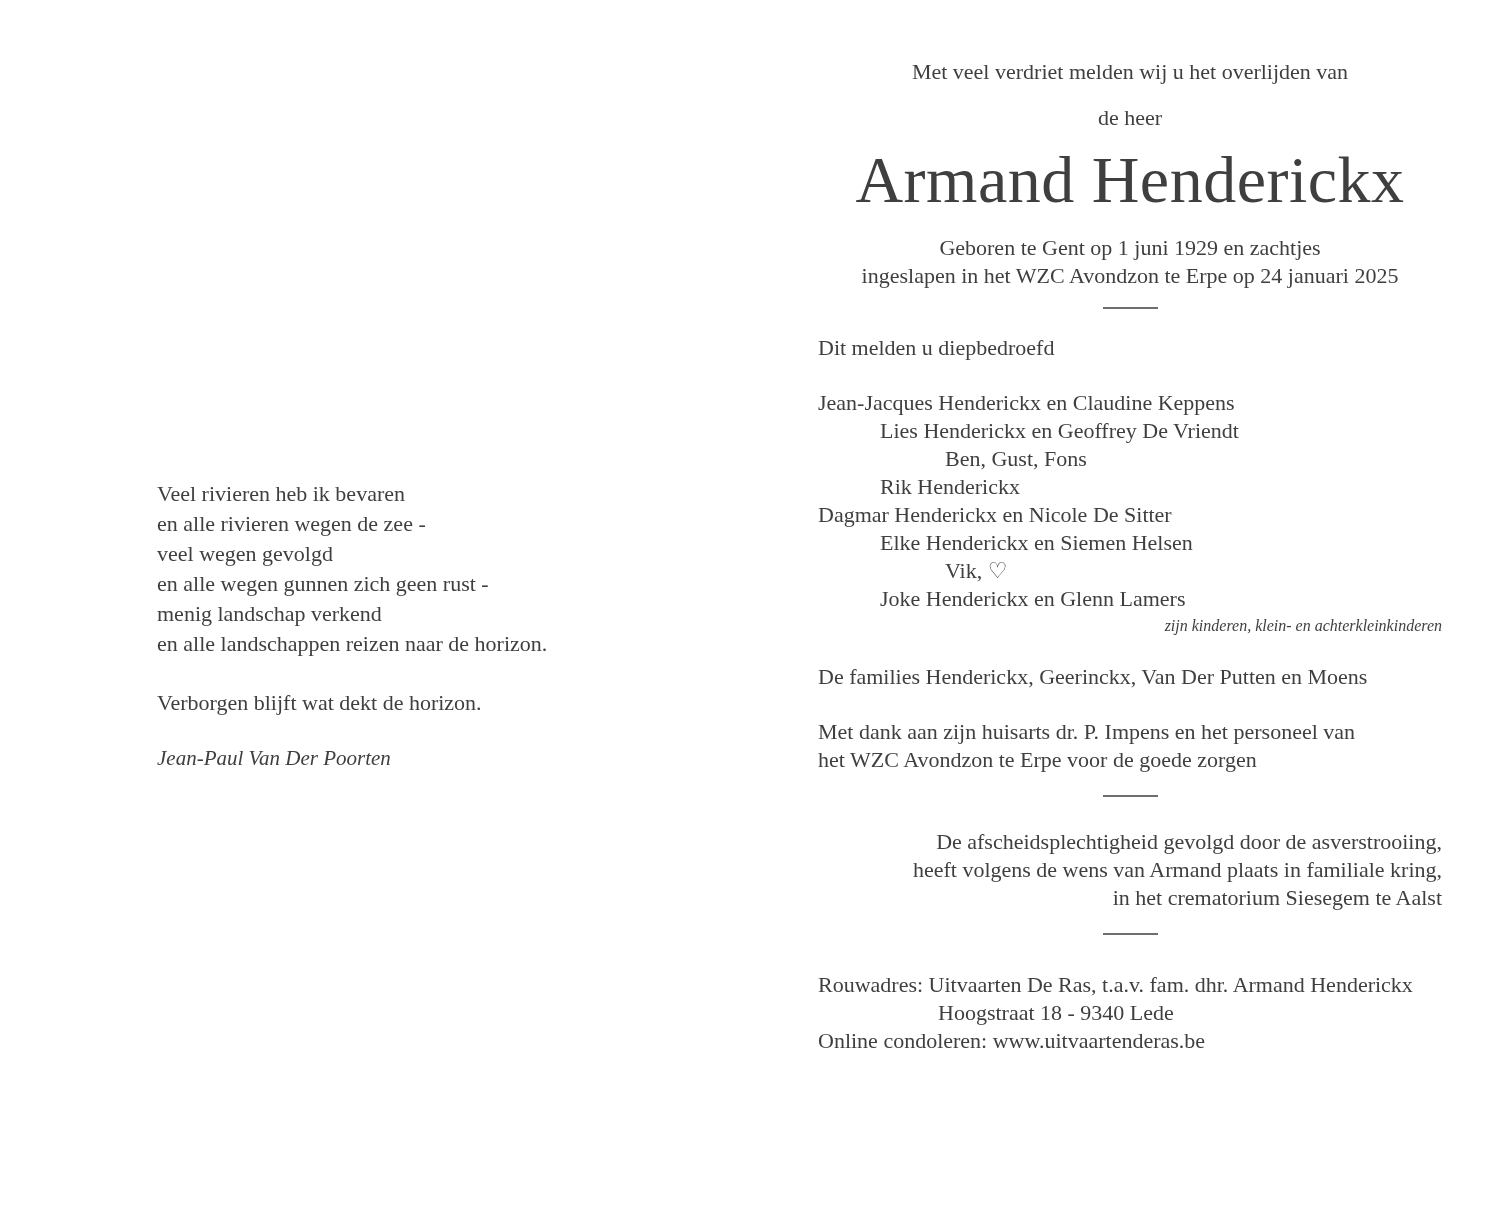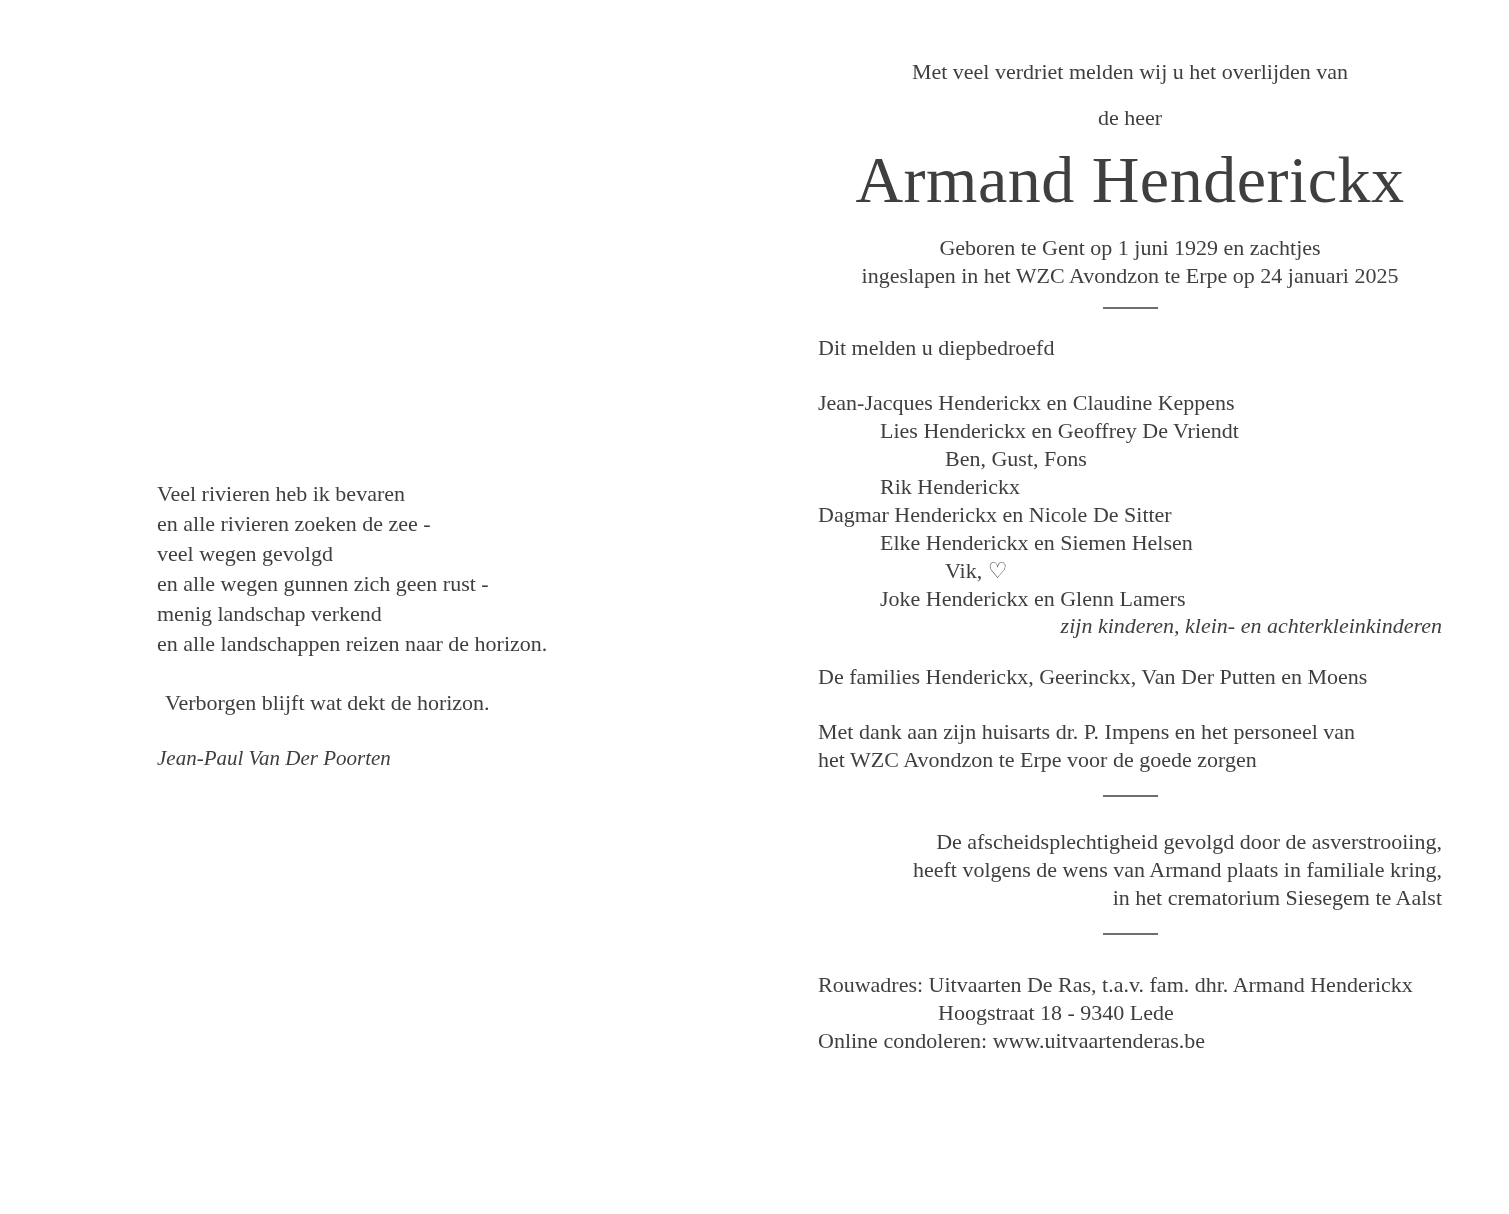--- a/index.html
+++ b/index.html
@@ -25,21 +25,20 @@
   .left-col {
     position: absolute;
     left: 157px;
     top: 479px;
     width: 560px;
     font-size: 22px;
     line-height: 30px;
   }
   .poem-closing {
     margin-top: 29px;
-    margin-left: 8px;
   }
   .poem-author {
     margin-top: 28px;
     font-style: italic;
     font-size: 21px;
     line-height: 24px;
   }
 
   
   .right-col {
@@ -76,42 +75,42 @@
   .announce { margin-top: 25px; }
 
   .family-list { margin-top: 27px; }
   .family-line.indent-0 { padding-left: 0; }
   .family-line.indent-1 { padding-left: 62px; }
   .family-line.indent-2 { padding-left: 127px; }
 
   .family-caption {
     text-align: right;
     font-style: italic;
-    font-size: 22px;
+    font-size: 16px;
     line-height: 26px;
   }
 
   .relatives { margin-top: 25px; }
   .families-line { margin-top: 24px; }
   .thanks { margin-top: 27px; }
 
   .ceremony { margin-top: 31px; text-align: right; }
 
   .mourning { margin-top: 36px; }
   .mourning .indented { padding-left: 120px; }
 </style>
 </head>
 <body>
 
 <div class="page">
 
   <div class="left-col">
     <div>
       <div class="poem-line">Veel rivieren heb ik bevaren</div>
-      <div class="poem-line">en alle rivieren zoeken de zee -</div>
+      <div class="poem-line">en alle rivieren wegen de zee -</div>
       <div class="poem-line">veel wegen gevolgd</div>
       <div class="poem-line">en alle wegen gunnen zich geen rust -</div>
       <div class="poem-line">menig landschap verkend</div>
       <div class="poem-line">en alle landschappen reizen naar de horizon.</div>
     </div>
     <div class="poem-closing">Verborgen blijft wat dekt de horizon.</div>
     <div class="poem-author">Jean-Paul Van Der Poorten</div>
   </div>
 
   <div class="right-col">

